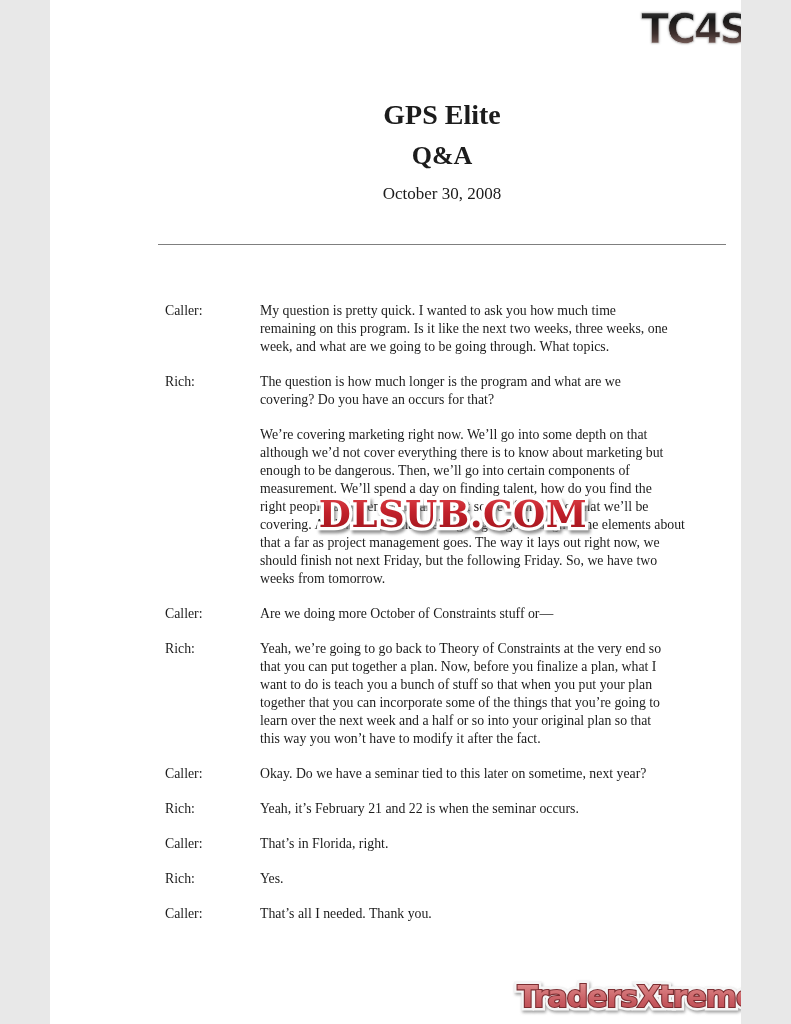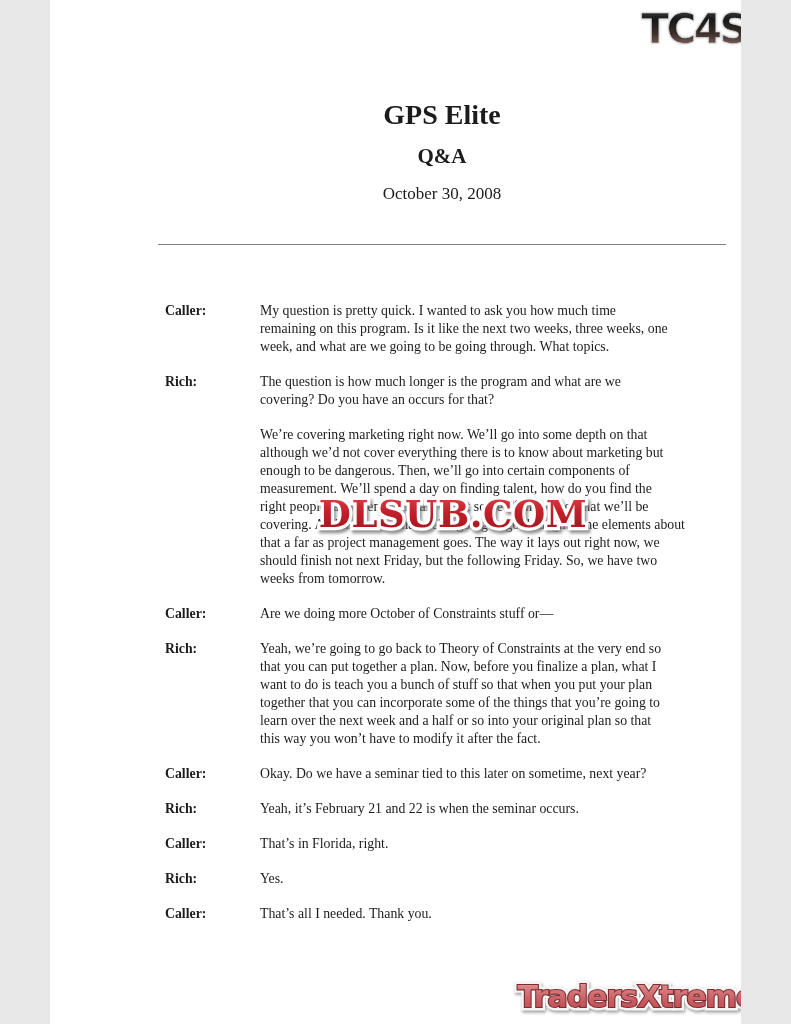--- a/index.html
+++ b/index.html
@@ -11,26 +11,26 @@
     overflow:hidden;
     font-family:"Liberation Serif", serif;
     color:#1c1c1c;
   }
   
   .tc4s{position:absolute;left:580px;top:2px;width:210px;height:52px;}
   
   .doc{position:absolute;left:108px;top:0;width:568px;}
   .header{padding-top:94px;text-align:center;}
   .title{font-size:28px;font-weight:bold;line-height:31px;margin:5px;}
-  .subtitle{font-size:21px;font-weight:bold;line-height:26px;margin:13px 0 0 0;}
+  .subtitle{font-size:26px;font-weight:bold;line-height:26px;margin:13px 0 0 0;}
   .date{font-size:17px;line-height:20px;margin:15px 0 0 0;font-weight:normal;}
   .divider{border:none;border-top:1.5px solid #7f7f7f;margin:40px 0 0 0;width:568px;}
   .dialogue{margin-top:57px;}
   .row{display:flex;margin-bottom:17px;font-size:13.8px;line-height:18px;}
-  .speaker{flex:none;width:95px;padding-left:7px;font-weight:bold;}
+  .speaker{flex:none;width:95px;padding-left:7px;font-weight:normal;}
   .speech{width:466px;white-space:pre-line;}
   
   .dlsub{position:absolute;left:248px;top:486px;width:310px;height:56px;}
   
   .txtreme{position:absolute;left:460px;top:974px;width:330px;height:46px;}
   svg text{dominant-baseline:auto;}
 </style>
 </head>
 <body>
 

